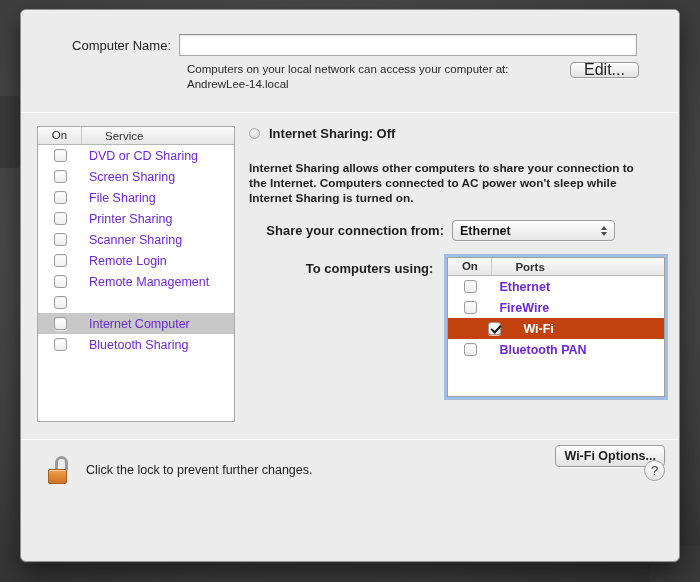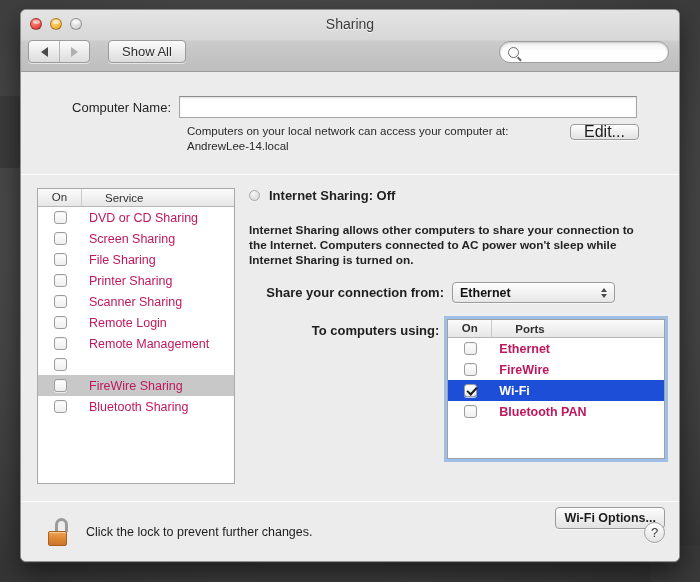--- a/index.html
+++ b/index.html
@@ -278,24 +278,24 @@
     border-right: 1px solid #c9c9c9;
     line-height: 17px;
   }
   .lst-head .c-name { padding-left: 7px; margin-left: 16px; }
 
   .lst-row {
     display: flex;
     align-items: center;
     height: 21px;
     font-size: 12.5px;
-    color: #be185d;
+    color: #6d28d9;
   }
   .lst-row.sel-gray { background: #c8c8c8; }
-  .lst-row.sel-blue { background: #1d4ed8; color: #fff; }
+  .lst-row.sel-blue { background: #c2410c; color: #fff; padding-left: 24px; }
   .lst-row .c-on {
     width: 44px;
     display: flex;
     justify-content: center;
     align-items: center;
   }
   .lst-row .c-name { padding-left: 7px; }
 
   .cbx {
     width: 13px; height: 13px;
@@ -385,21 +385,21 @@
   .ports-row {
     margin-top: 16px;
     display: flex;
     align-items: flex-start;
   }
   .ports-label {
     font-size: 13px;
     color: #1e1e1e;
     width: 203px;
     text-align: right;
-    padding-right: 8px;
+    padding-right: 14px;
     padding-top: 4px;
   }
   .ports-box {
     width: 223px;
     height: 140px;
     background: #fff;
     border: 1px solid #a0a0a0;
     overflow: hidden;
     box-shadow: 0 0 0 3px rgba(106,160,225,.60);
   }
@@ -485,45 +485,20 @@
 </head>
 <body>
 
 <div class="desktop">
   <div class="desktop-shape"></div>
   <div class="desktop-shape2"></div>
 </div>
 
 <div class="window">
 
-  <div class="titlebar">
-    <div class="traffic">
-      <div class="light red"></div>
-      <div class="light yellow"></div>
-      <div class="light gray"></div>
-    </div>
-
-    <div class="win-title">Sharing</div>
-
-    <div class="nav-group">
-      <div class="nav-btn">
-        <span class="tri left"></span>
-      </div>
-      <div class="nav-btn">
-        <span class="tri right"></span>
-      </div>
-    </div>
-
-    <div class="show-all">Show All</div>
-
-    <div class="search-field">
-      <span class="mag"></span>
-      <input class="search-input" type="text" placeholder="" style="">
-    </div>
-  </div>
 
   <div class="content">
 
     <div class="cn-row">
       <div class="cn-label">Computer Name:</div>
       <input class="cn-input" type="text" placeholder="" style="">
     </div>
 
     <div class="cn-help">
       <div>Computers on your local network can access your computer at:</div>
@@ -584,21 +559,21 @@
           </div>
           <div class="lst-row">
             <div class="c-on">
               <span class="cbx"></span>
             </div>
           </div>
           <div class="lst-row sel-gray">
             <div class="c-on">
               <span class="cbx"></span>
             </div>
-            <div class="c-name">FireWire Sharing</div>
+            <div class="c-name">Internet Computer</div>
           </div>
           <div class="lst-row">
             <div class="c-on">
               <span class="cbx"></span>
             </div>
             <div class="c-name">Bluetooth Sharing</div>
           </div>
         </div>
     </div>
 

